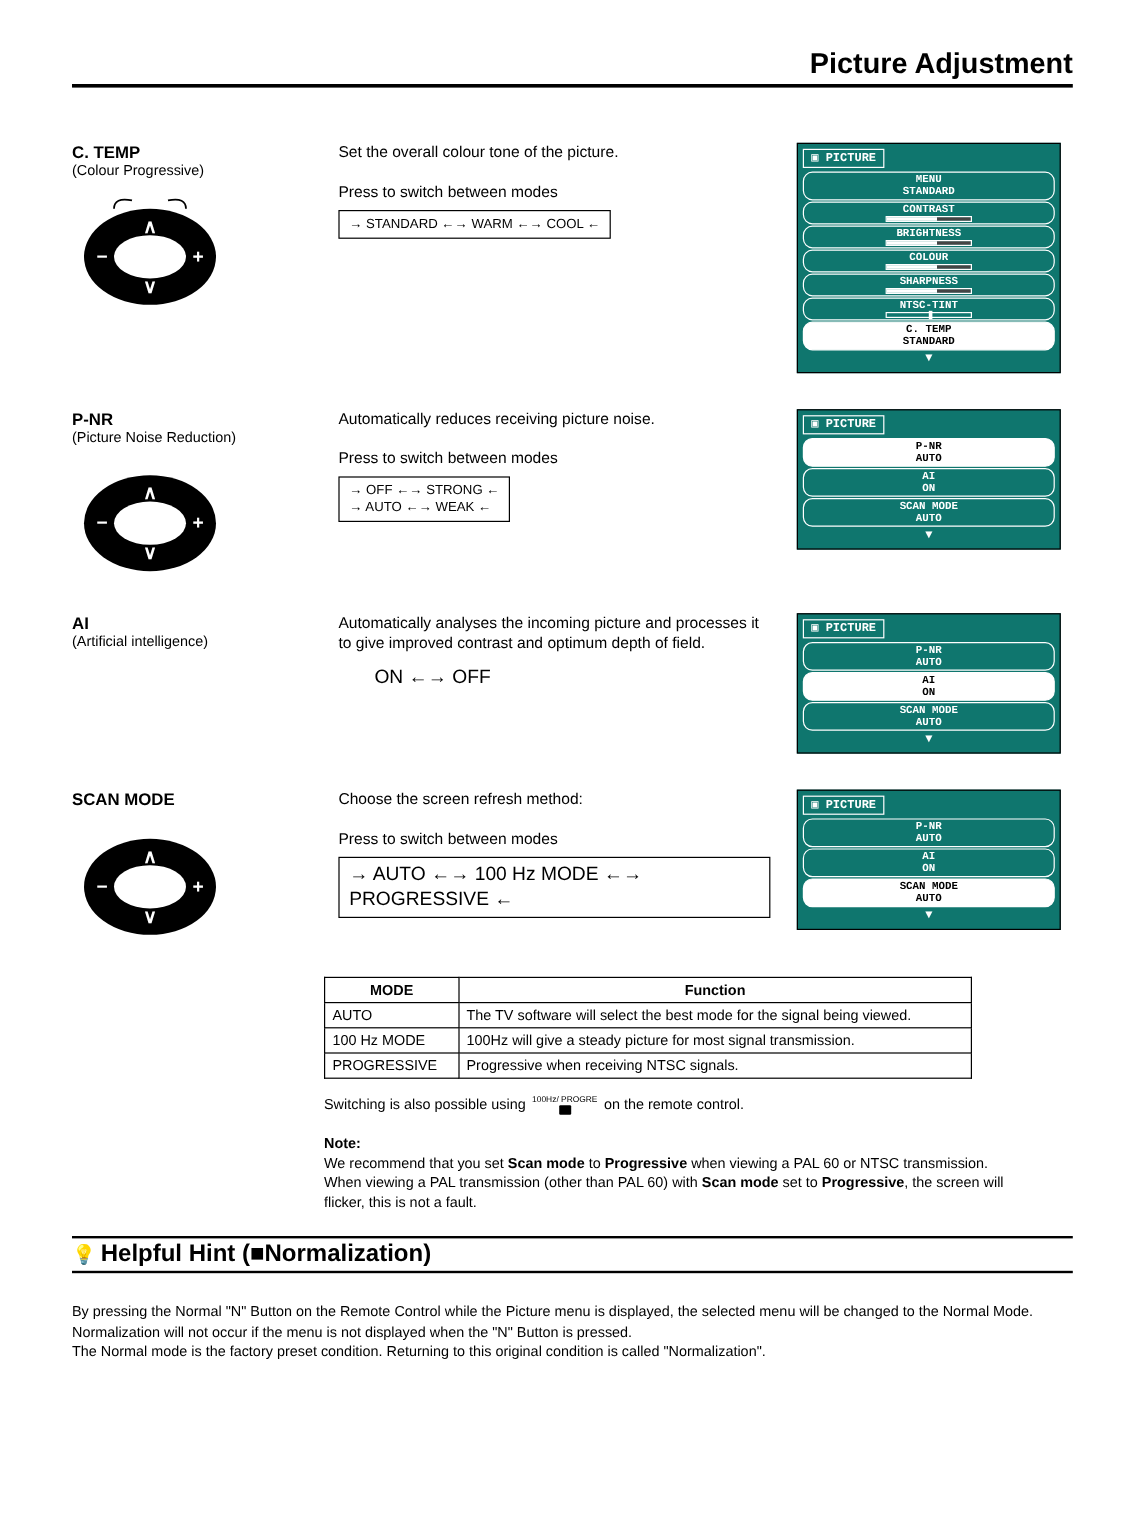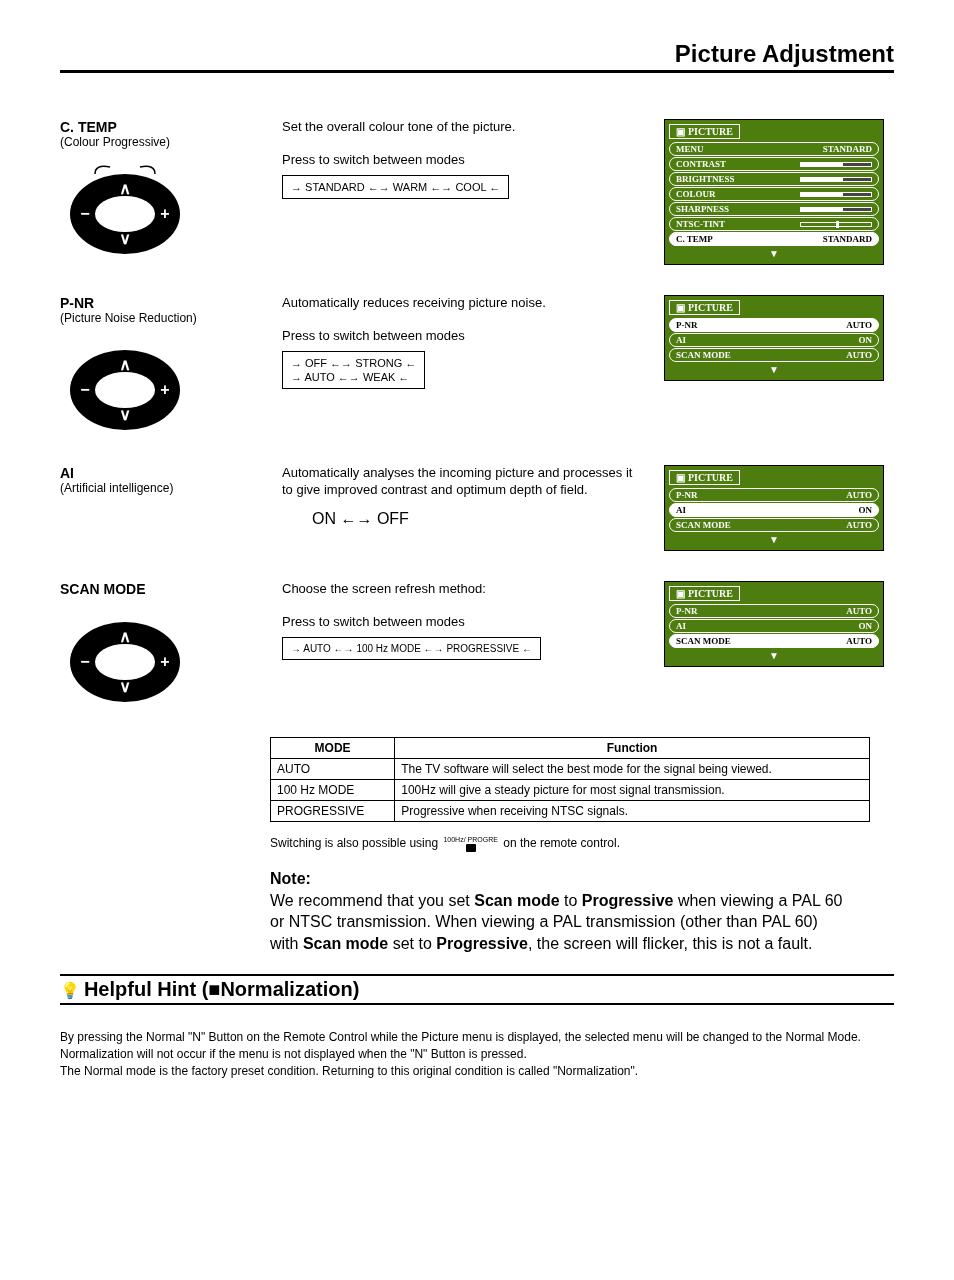--- a/index.html
+++ b/index.html
@@ -34,23 +34,23 @@
   .cycle-box {
     border: 1px solid #000;
     padding: 4px 8px;
     font-size: 11px;
     display: inline-block;
     margin-top: 2px;
   }
   .cycle-inline { font-size: 16px; margin-top: 10px; margin-left: 30px; }
   
   .osd {
-    background: #4d7c0f;
+    background: #0f766e;
     color: #fff;
-    font-family: Liberation Serif, serif;
+    font-family: Liberation Mono, monospace;
     font-size: 10px;
     padding: 4px;
     border: 1px solid #000;
     width: 210px;
   }
   .osd-title {
     display: inline-block;
     border: 1px solid #fff;
     padding: 1px 6px;
     font-weight: bold;
@@ -61,20 +61,21 @@
   .osd-row {
     display: flex;
     justify-content: space-between;
     border: 1px solid #fff;
     border-radius: 8px;
     padding: 1px 6px;
     margin: 1px 0;
     font-size: 9px;
     font-weight: bold;
     align-items: center;
+    flex-direction: column;
   }
   .osd-row.hl { background: #fff; color: #000; }
   .osd-row .bar {
     height: 3px;
     width: 70px;
     background: linear-gradient(to right, #fff 60%, #444 60%);
     border: 1px solid #fff;
   }
   .osd-row .bar-mid {
     height: 3px; width: 70px; position: relative;
@@ -85,32 +86,32 @@
   }
   .osd-arrow { text-align: center; padding: 1px; font-size: 10px; }
   
   .dpad {
     width: 130px; height: 100px; position: relative; margin-top: 10px;
   }
   .dpad svg { width: 100%; height: 100%; }
   
   table.modes {
     border-collapse: collapse;
-    width: 600px;
+    width: 540px;
     margin-top: 12px;
     font-size: 12px;
   }
   table.modes th, table.modes td {
     border: 1px solid #000;
     padding: 3px 6px;
     text-align: left;
   }
   table.modes th { text-align: center; }
   .switching { font-size: 12px; margin-top: 14px; }
-  .note { font-size: 16px; margin-top: 16px; line-height: 1.35; }
+  .note { font-size: 12px; margin-top: 16px; line-height: 1.35; }
   .note b { font-weight: bold; }
   .hint-title {
     font-size: 20px; font-weight: bold;
     border-top: 2px solid #000;
     border-bottom: 2px solid #000;
     padding: 2px 0;
     margin: 20px 0 24px;
   }
   .hint-title::before { content: "💡"; font-size: 16px; margin-right: 4px; }
   .hint-body { font-size: 12px; line-height: 1.4; }
@@ -268,21 +269,21 @@
         <text x="65" y="35" fill="#fff" font-size="16" text-anchor="middle" font-weight="bold">∧</text>
         <text x="65" y="85" fill="#fff" font-size="16" text-anchor="middle" font-weight="bold">∨</text>
         <text x="25" y="60" fill="#fff" font-size="16" text-anchor="middle" font-weight="bold">−</text>
         <text x="105" y="60" fill="#fff" font-size="16" text-anchor="middle" font-weight="bold">+</text>
       </svg>
     </div>
   </div>
   <div class="desc-col">
     <div>Choose the screen refresh method:</div>
     <div class="press">Press to switch between modes</div>
-    <div class="cycle-box" style="font-size:10px;text-align:center;">→ AUTO ←→ 100 Hz MODE ←→ PROGRESSIVE ←</div>
+    <div class="cycle-box" style="font-size:16px;">→ AUTO ←→ 100 Hz MODE ←→ PROGRESSIVE ←</div>
   </div>
   <div class="osd">
     <div class="osd-title">PICTURE</div>
     <div>
         <div class="osd-row">
           <span>P-NR</span>
           <span>AUTO</span>
         </div>
         <div class="osd-row">
           <span>AI</span>

